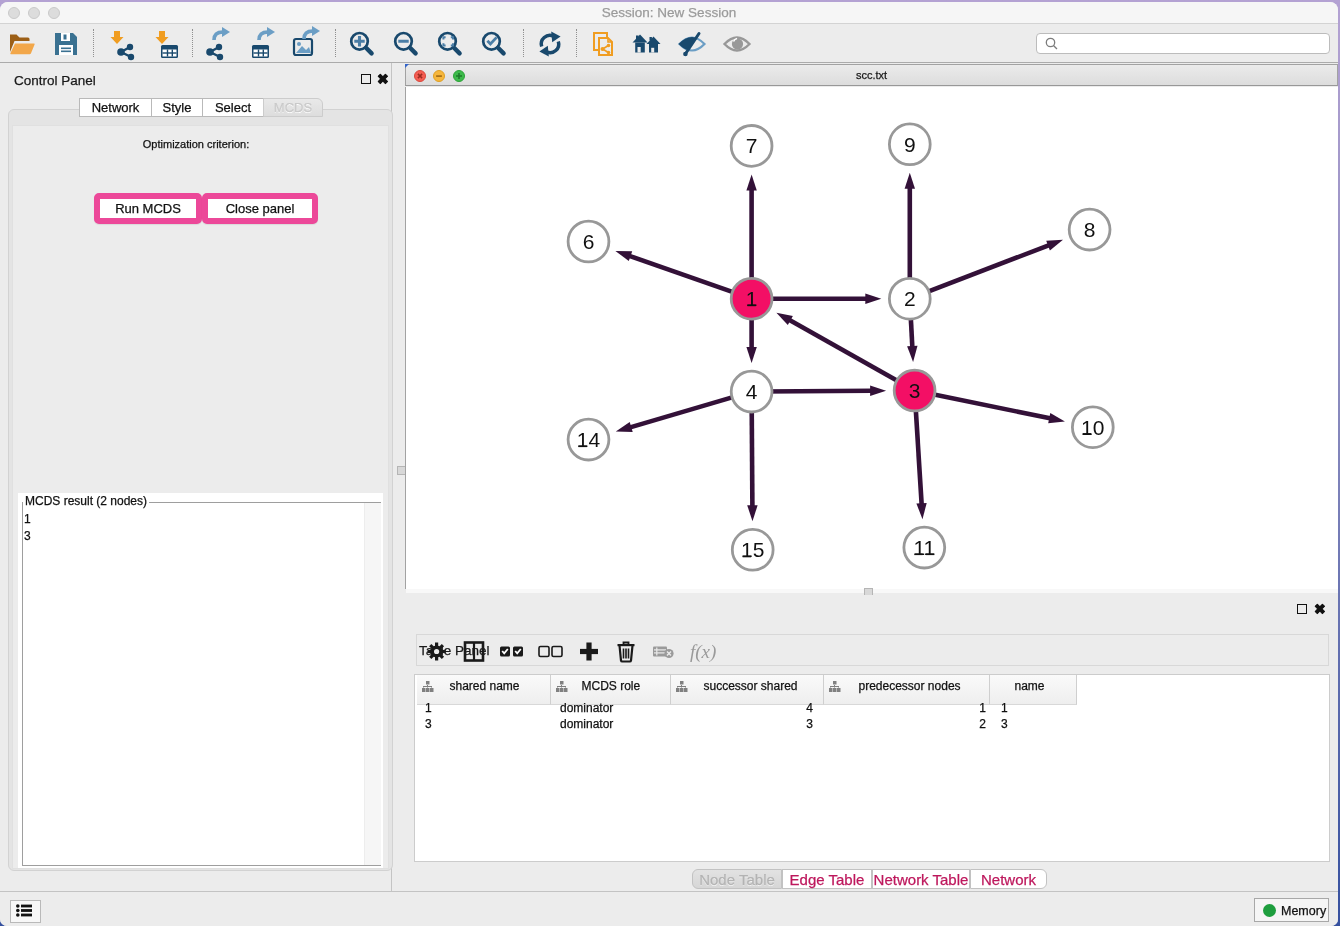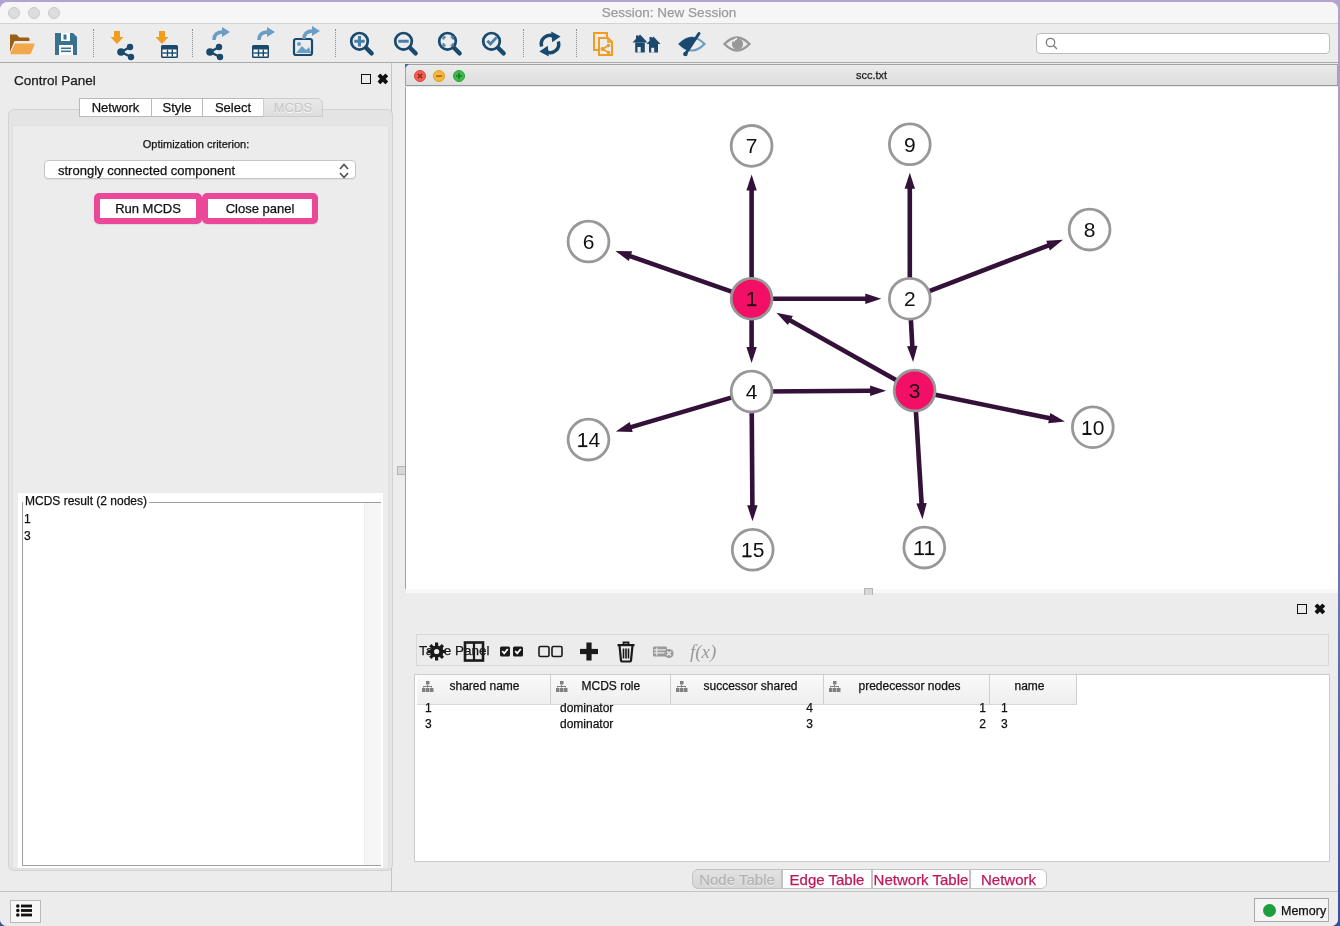--- a/index.html
+++ b/index.html
@@ -232,27 +232,20 @@
     <div class="float-ic" style="left:361px;top:11px;"></div>
     <div class="close-ic" style="left:377px;top:11px;">✖</div>
     <div class="tab" style="left:79px;width:73px;">Network</div>
     <div class="tab" style="left:151px;width:52px;">Style</div>
     <div class="tab" style="left:202px;width:62px;">Select</div>
     <div class="tab" style="left:263px;width:60px;background:linear-gradient(#e9e9e9,#dddddd);color:#c9c9c9;text-shadow:0 1px 0 #fff;border-color:#cccccc;border-radius:0 6px 0 0;">MCDS</div>
     <div id="cp-outer">
         <div id="cp-inner"></div>
       </div>
     <div style="position:absolute;left:0;top:75px;width:392px;text-align:center;font-size:11px;color:#111;">Optimization criterion:</div>
-    <div style="position:absolute;left:44px;top:97px;width:312px;height:19px;background:#fff;border:1px solid #c6c6c6;border-radius:4px;box-sizing:border-box;box-shadow:0 1px 1px rgba(0,0,0,0.06);">
-      <span style="position:absolute;left:13px;top:2px;font-size:13px;color:#111;">strongly connected component</span>
-      <svg width="12" height="16" viewBox="0 0 12 16" style="position:absolute;right:5px;top:2px;">
-        <path d="M2 6 L6 1.5 L10 6" fill="none" stroke="#555" stroke-width="1.8"></path>
-        <path d="M2 10 L6 14.5 L10 10" fill="none" stroke="#555" stroke-width="1.8"></path>
-      </svg>
-    </div>
     <div class="btn" style="left:94px;top:130px;width:96px;height:19px;line-height:19px;">Run MCDS</div>
     <div class="btn" style="left:202px;top:130px;width:104px;height:19px;line-height:19px;">Close panel</div>
 
     <div style="position:absolute;left:18px;top:430px;width:365px;height:375px;background:#fff;">
       <div style="position:absolute;left:3.5px;top:8.7px;width:359px;height:364px;border:1px solid #9e9e9e;box-sizing:border-box;"></div>
       <div style="position:absolute;left:346px;top:10px;bottom:3px;width:16px;background:#f6f6f6;border-left:1px solid #ededed;"></div>
       <div style="position:absolute;left:5px;top:1px;font-size:12px;color:#111;background:#fff;padding:0 2px;">MCDS result (2 nodes)</div>
       <div style="position:absolute;left:6px;top:19px;font-size:12px;color:#111;">1</div>
       <div style="position:absolute;left:6px;top:36px;font-size:12px;color:#111;">3</div>
     </div>

